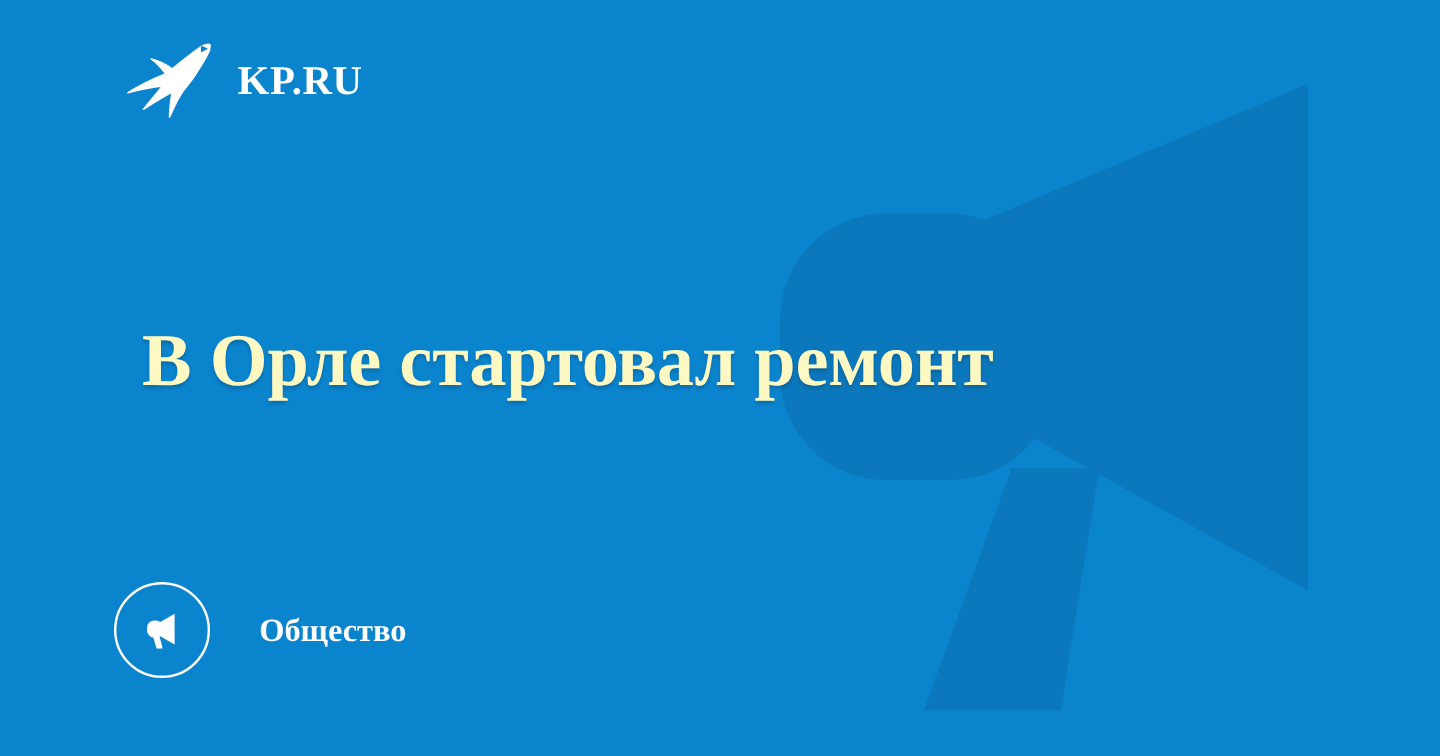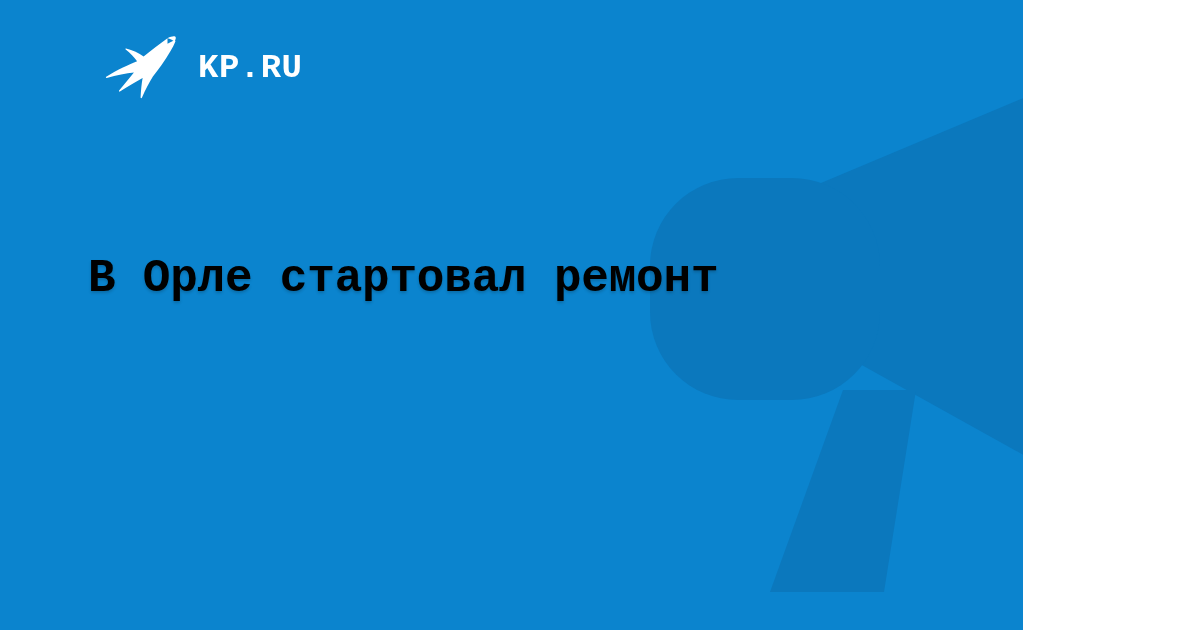--- a/index.html
+++ b/index.html
@@ -3,25 +3,26 @@
 <meta charset="utf-8">
 <title>KP.RU social card</title>
 <style>
   html, body {
     margin: 0;
     padding: 0;
     background: #ffffff;
   }
   .card {
     position: relative;
-    width: 1023px;
+    width: 1200px;
     height: 630px;
     overflow: hidden;
     background: #0b84ce;
-    font-family: Liberation Mono, monospace;
+    font-family: Liberation Serif, serif;
+    text-align: right;
     -webkit-font-smoothing: antialiased;
   }
 
   
   .watermark {
     position: absolute;
     inset: 0;
     width: 1200px;
     height: 630px;
     pointer-events: none;
@@ -51,22 +52,22 @@
     line-height: 1;
     white-space: nowrap;
   }
 
   
   .headline {
     position: absolute;
     left: 88px;
     top: 218px;
     width: 740px;
-    color: #000000;
-    font-size: 46px;
+    color: #fef9c3;
+    font-size: 62px;
     font-weight: bold;
     line-height: 1.34;
     letter-spacing: -0.2px;
     text-shadow: 0 2px 3px rgba(0,0,0,0.18);
   }
   .headline .line { display: block; }
 
   
   .category {
     position: absolute;
@@ -135,14 +136,26 @@
       <path fill="#ffffff" d="M63.5 2.2 C66.8 0.6 69.8 -0.2 71.1 0.6 C72.3 1.4 71.8 3.3 70.6 5.6
                C68.5 4.0 66.0 2.9 63.5 2.2 Z"></path>
     </svg>
     <span class="brand-name">KP.RU</span>
   </div>
 
   <h1 class="headline">
     <span class="line">В Орле стартовал ремонт</span>
   </h1>
 
+  <div class="category">
+    <span class="category-badge">
+      <svg width="42" height="42" viewBox="0 0 42 42" aria-hidden="true">
+        <g fill="#ffffff">
+          <polygon points="31.5,7.5 31.5,33.0 18.5,25.5 18.5,15.0"></polygon>
+          <rect x="8.5" y="13.0" width="13.5" height="14.5" rx="6.2" ry="6.2"></rect>
+          <polygon points="13.5,26.5 19.0,26.5 21.5,36.5 16.5,36.5"></polygon>
+        </g>
+      </svg>
+    </span>
+    <span class="category-label">Общество</span>
+  </div>
 
 </div>
 
 </body></html>

